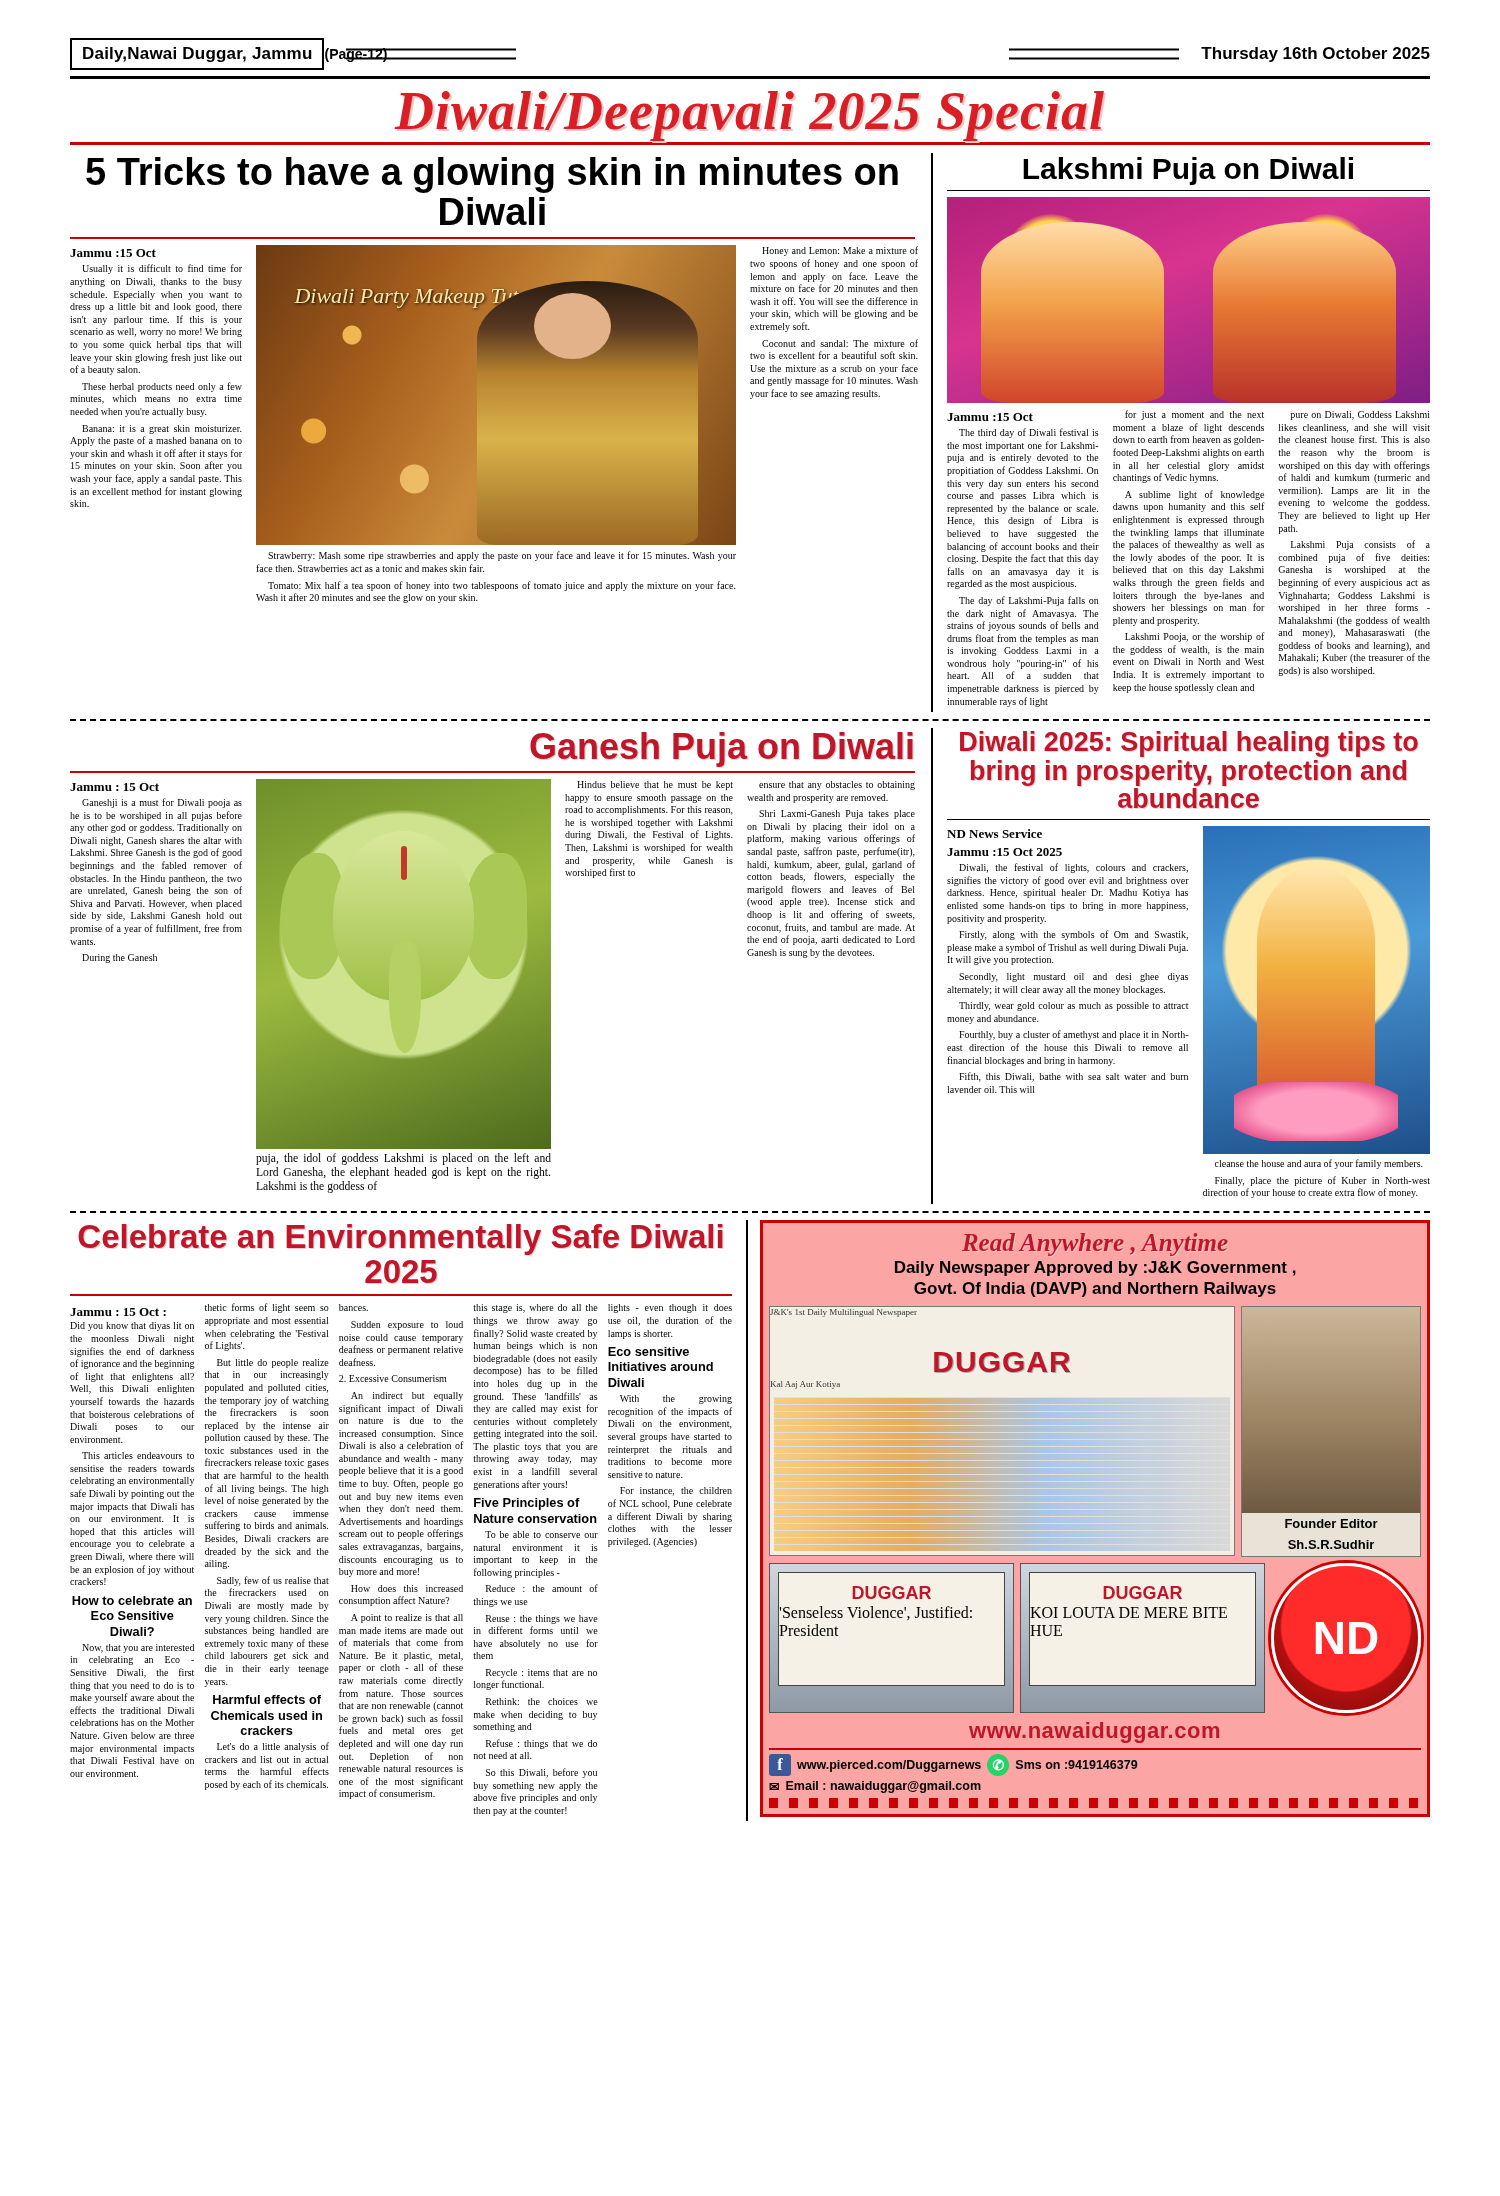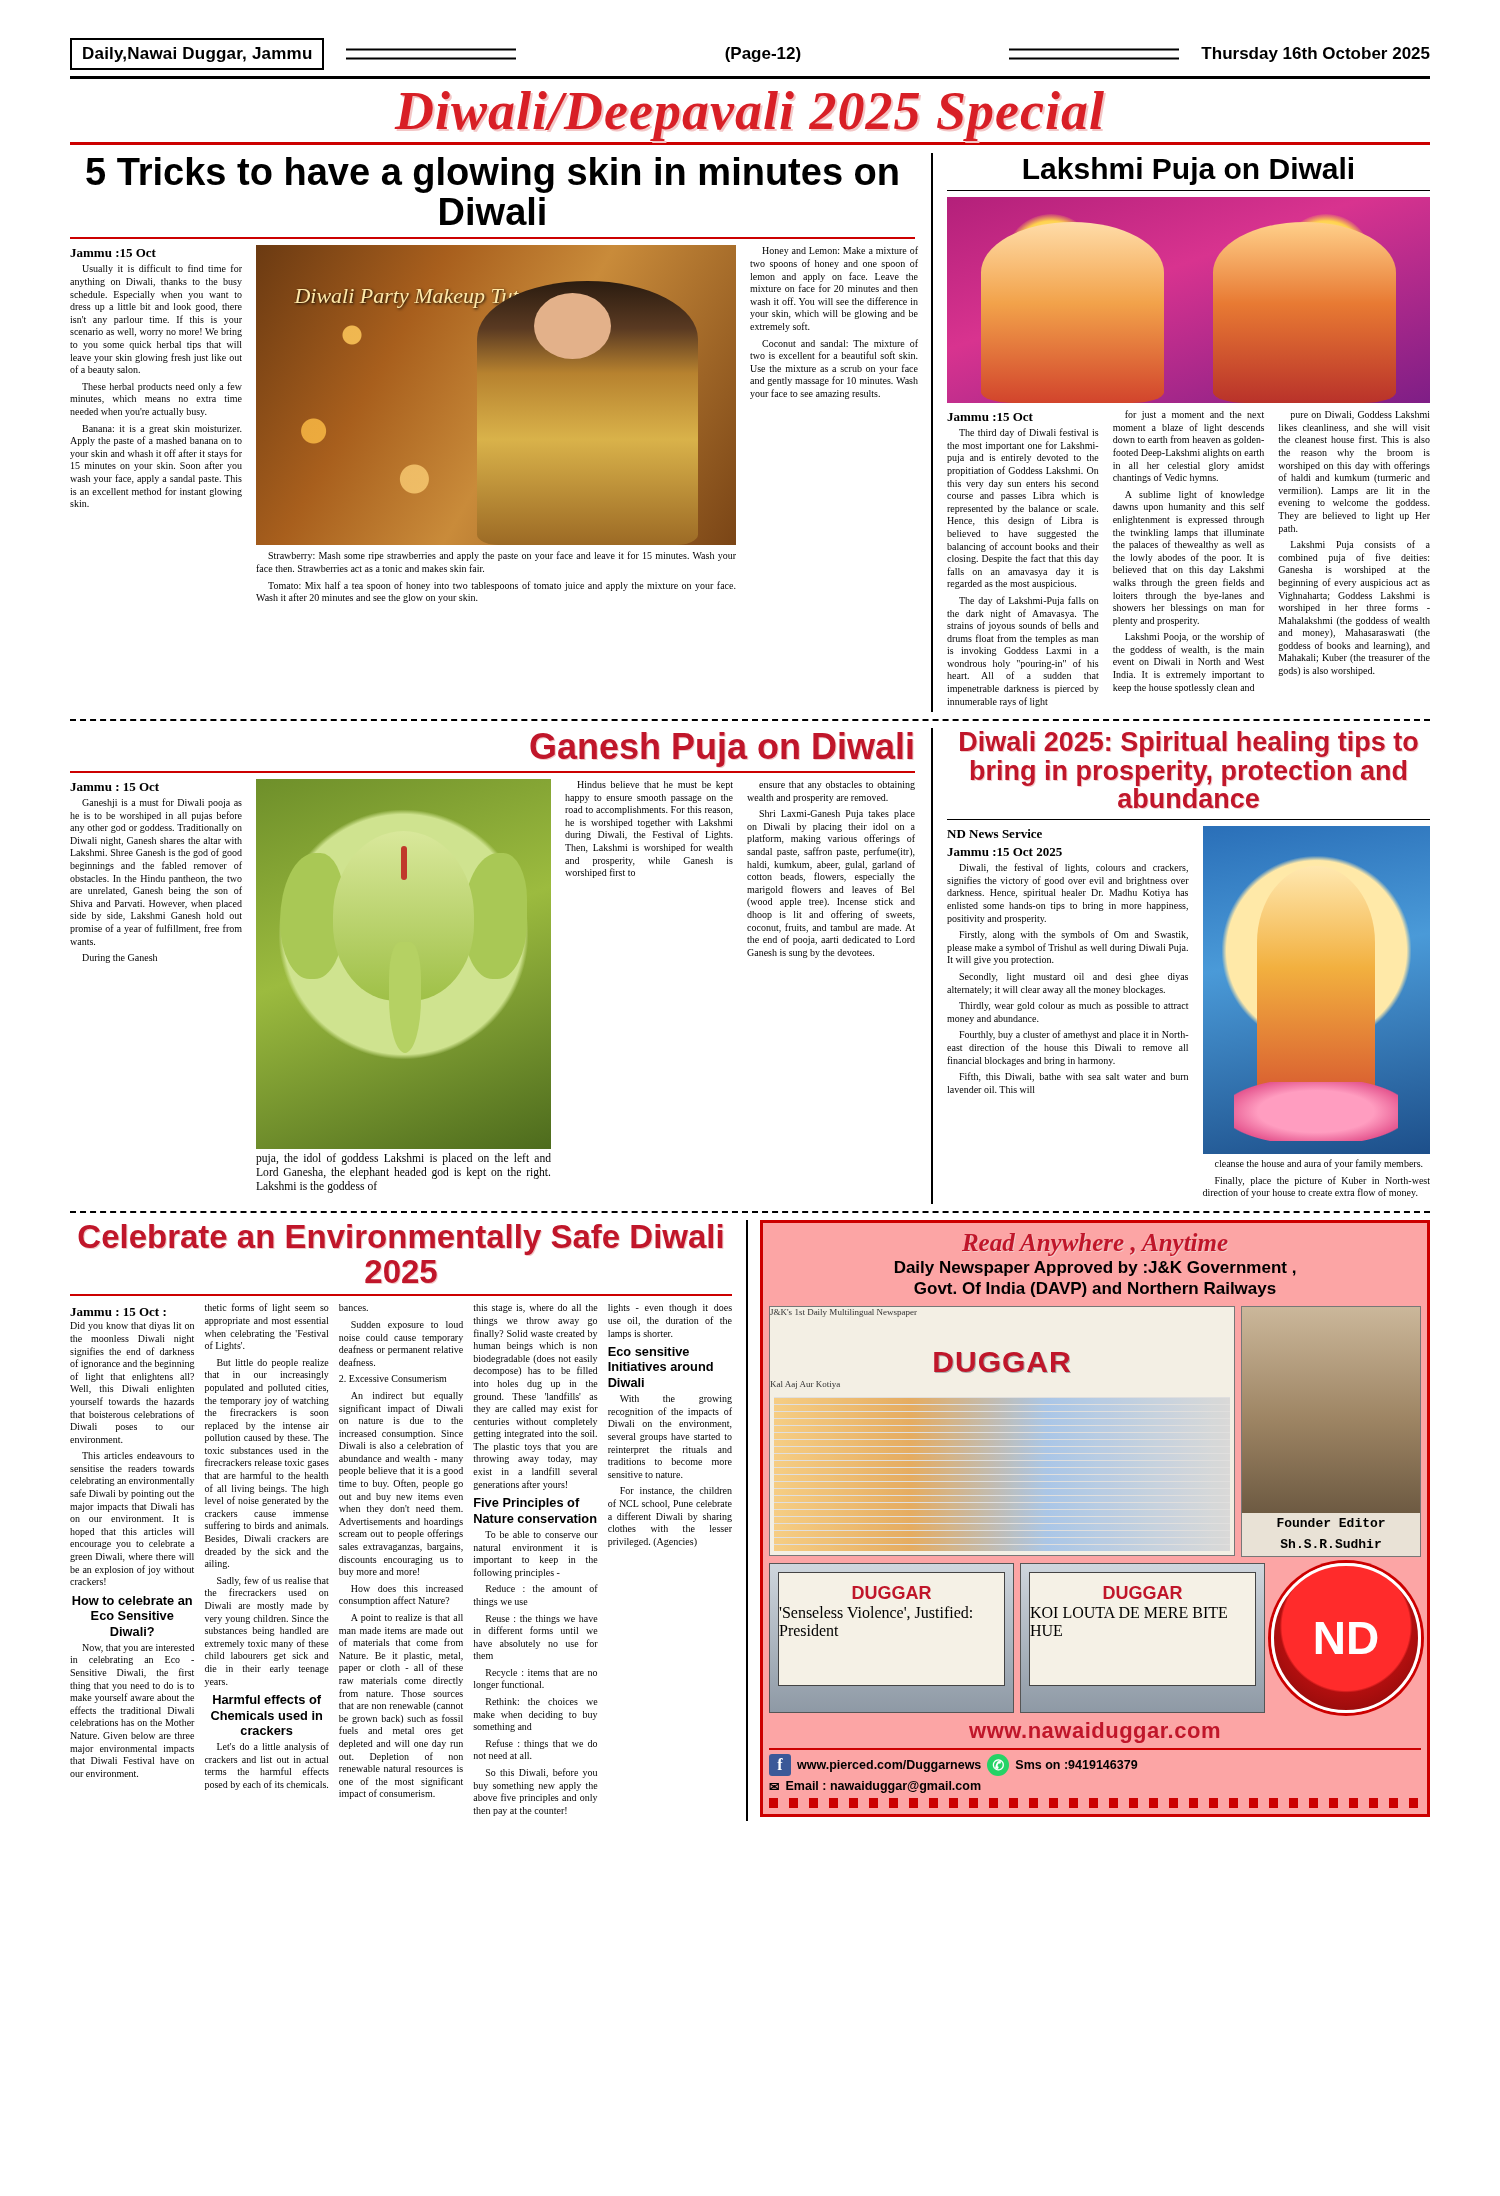--- a/index.html
+++ b/index.html
@@ -28,24 +28,24 @@
   .masthead .mh-left {
     font-family: "Liberation Sans", sans-serif;
     font-weight: bold;
     font-size: 17px;
     border: 2px solid #000;
     padding: 4px 10px;
     letter-spacing: .2px;
   }
   .masthead .mh-mid {
     flex: 1;
-    text-align: center;
-    font-family: "Liberation Sans", sans-serif;
-    font-weight: bold;
-    font-size: 17px;
+    text-align: left;
+    font-family: "Liberation Sans", sans-serif;
+    font-weight: bold;
+    font-size: 14px;
     position: relative;
   }
   .masthead .mh-mid::before,
   .masthead .mh-mid::after {
     content: "";
     position: absolute;
     top: 50%;
     width: 170px;
     height: 7px;
     border-top: 2px solid #000;
@@ -302,21 +302,21 @@
     border: 1px solid #777;
     background: #e9e2d6;
     text-align: center;
     position: relative;
   }
   .founder .fimg {
     height: 206px;
     background: linear-gradient(180deg,#cbb79a 0%, #9d8463 55%, #6d5a42 100%);
   }
   .founder .fname {
-    font-family: Liberation Mono, monospace;
+    font-family: Liberation Sans, sans-serif;
     font-weight: bold; font-size: 13px; line-height: 1.2;
     padding: 3px 12px;
     text-align: center;
   }
   .ad-lower { display: flex; gap: 6px; margin-top: 6px; align-items: stretch; }
   .laptop {
     flex: 1;
     height: 150px;
     background: linear-gradient(180deg,#cfd6dd,#8e99a5);
     border: 1px solid #555;

